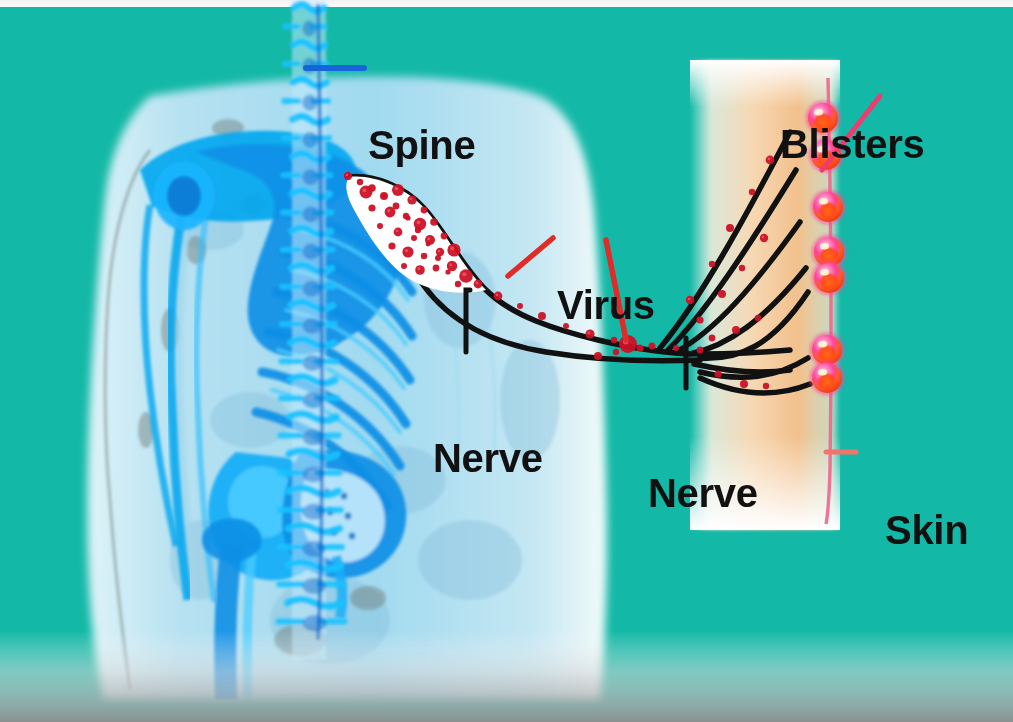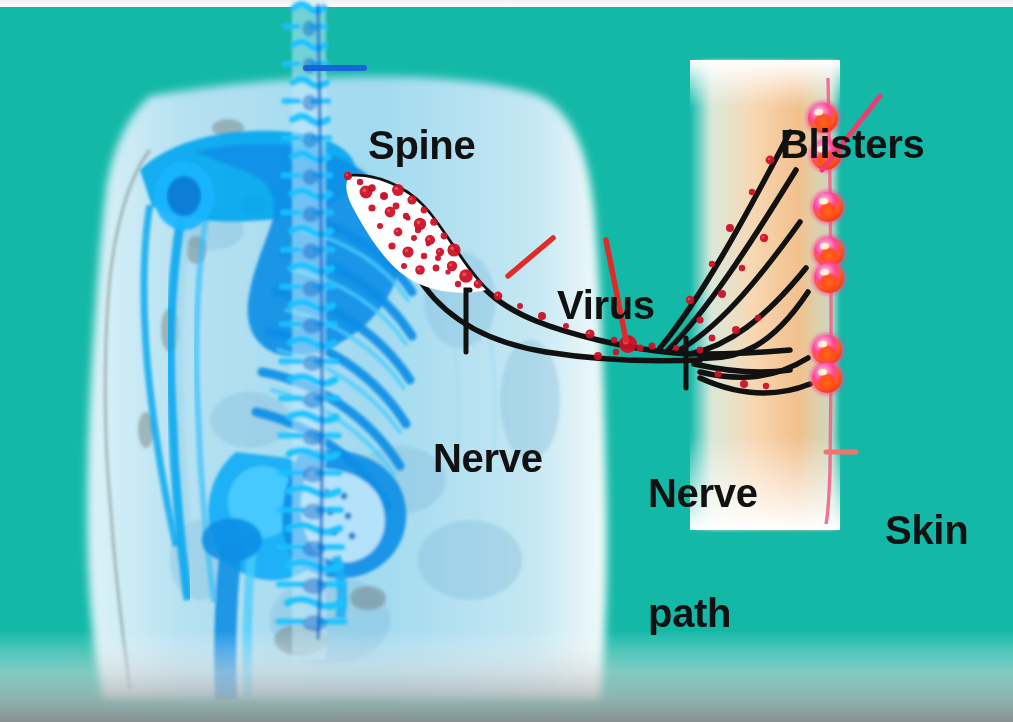--- a/index.html
+++ b/index.html
@@ -443,20 +443,19 @@
   <div class="lbl" id="lbl-blisters">
     <span>Blisters</span>
   </div>
 
   <div class="lbl" id="lbl-nervecell">
     <span>Nerve</span>
   </div>
 
   <div class="lbl" id="lbl-nervepath">
     <span>Nerve</span>
-    <span>path</span>
   </div>
 
   <div class="lbl" id="lbl-skin">
     <span>Skin</span>
   </div>
 
 </div>
 
 </body></html>

